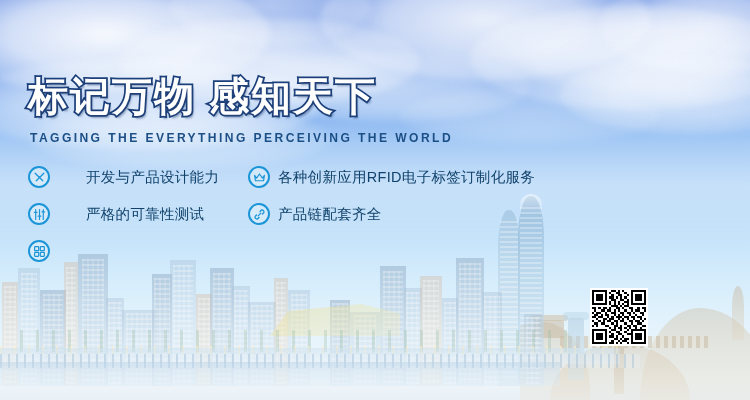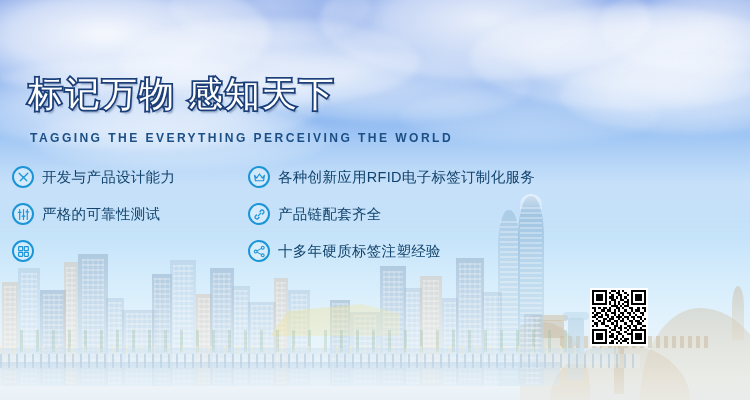--- a/index.html
+++ b/index.html
@@ -131,42 +131,42 @@
   .lights { position:absolute; left:0; bottom:32px; width:620px; height:8px;
     background:repeating-linear-gradient(90deg,
       rgba(255,238,196,.55) 0 2px, rgba(255,255,255,0) 2px 14px); }
   .canopy { position:absolute; left:270px; bottom:50px; width:130px; height:32px;
     background:linear-gradient(160deg, rgba(236,224,150,.48), rgba(244,238,196,.30));
     clip-path:polygon(0% 100%, 14% 22%, 70% 0%, 100% 30%, 100% 100%); }
 
   
   .title {
     position:absolute; left:28px; top:76px;
-    font-size:35px; font-weight:normal; line-height:1;
+    font-size:40px; font-weight:bold; line-height:1;
     letter-spacing:2px;
     color:#ffffff;
     -webkit-text-stroke:3.5px #1b3f7a;
     paint-order:stroke fill;
     text-shadow:2px 3px 2px rgba(40,70,120,.42);
     white-space:nowrap;
   }
   .subtitle {
     position:absolute; left:30px; top:130px;
     font-size:13px; font-weight:bold;
     letter-spacing:2.6px;
     color:#1c4f86;
     white-space:nowrap;
     transform:scaleX(.93);
     transform-origin:left center;
   }
 
   .features { position:absolute; left:0; top:166px; width:600px; }
   .frow { position:relative; height:37px; }
   .fitem { position:absolute; display:flex; align-items:center; }
-  .col-l { left:12px; }
+  .col-l { left:28px;gap:28px; }
   .col-r { left:248px; }
 
   .ficon {
     width:22px; height:22px; flex:0 0 22px;
     border-radius:50%;
     border:2px solid #1c95d8;
     background:rgba(226,243,252,.55);
     display:flex; align-items:center; justify-content:center;
     margin-right:8px;
   }
@@ -308,32 +308,20 @@
     <div class="frow">
       <div class="fitem col-l">
         <span class="ficon">
           <svg width="13" height="13" viewBox="0 0 24 24" fill="none" stroke="#1c95d8" stroke-width="2.2">
             <rect x="3" y="3" width="7.5" height="7.5" rx="1"></rect>
             <rect x="13.5" y="3" width="7.5" height="7.5" rx="1"></rect>
             <rect x="3" y="13.5" width="7.5" height="7.5" rx="1"></rect>
             <rect x="13.5" y="13.5" width="7.5" height="7.5" rx="1"></rect>
           </svg>
         </span>
-      </div>
-      <div class="fitem col-r">
-        <span class="ficon">
-          <svg width="13" height="13" viewBox="0 0 24 24" fill="none" stroke="#1c95d8" stroke-width="2">
-            <circle cx="18" cy="5" r="2.6"></circle>
-            <circle cx="5" cy="12" r="2.6"></circle>
-            <circle cx="18" cy="19" r="2.6"></circle>
-            <path d="M7.4 10.8 L15.6 6.2"></path>
-            <path d="M7.4 13.2 L15.6 17.8"></path>
-          </svg>
-        </span>
-        <span class="flabel">十多年硬质标签注塑经验</span>
       </div>
     </div>
 
   </div>
 
   <div class="qr">
     <svg viewBox="0 0 25 25" shape-rendering="crispEdges">
       <rect width="25" height="25" fill="#ffffff"></rect>
       <g fill="#000000">
         <rect x="0" y="0" width="7" height="1"></rect>

